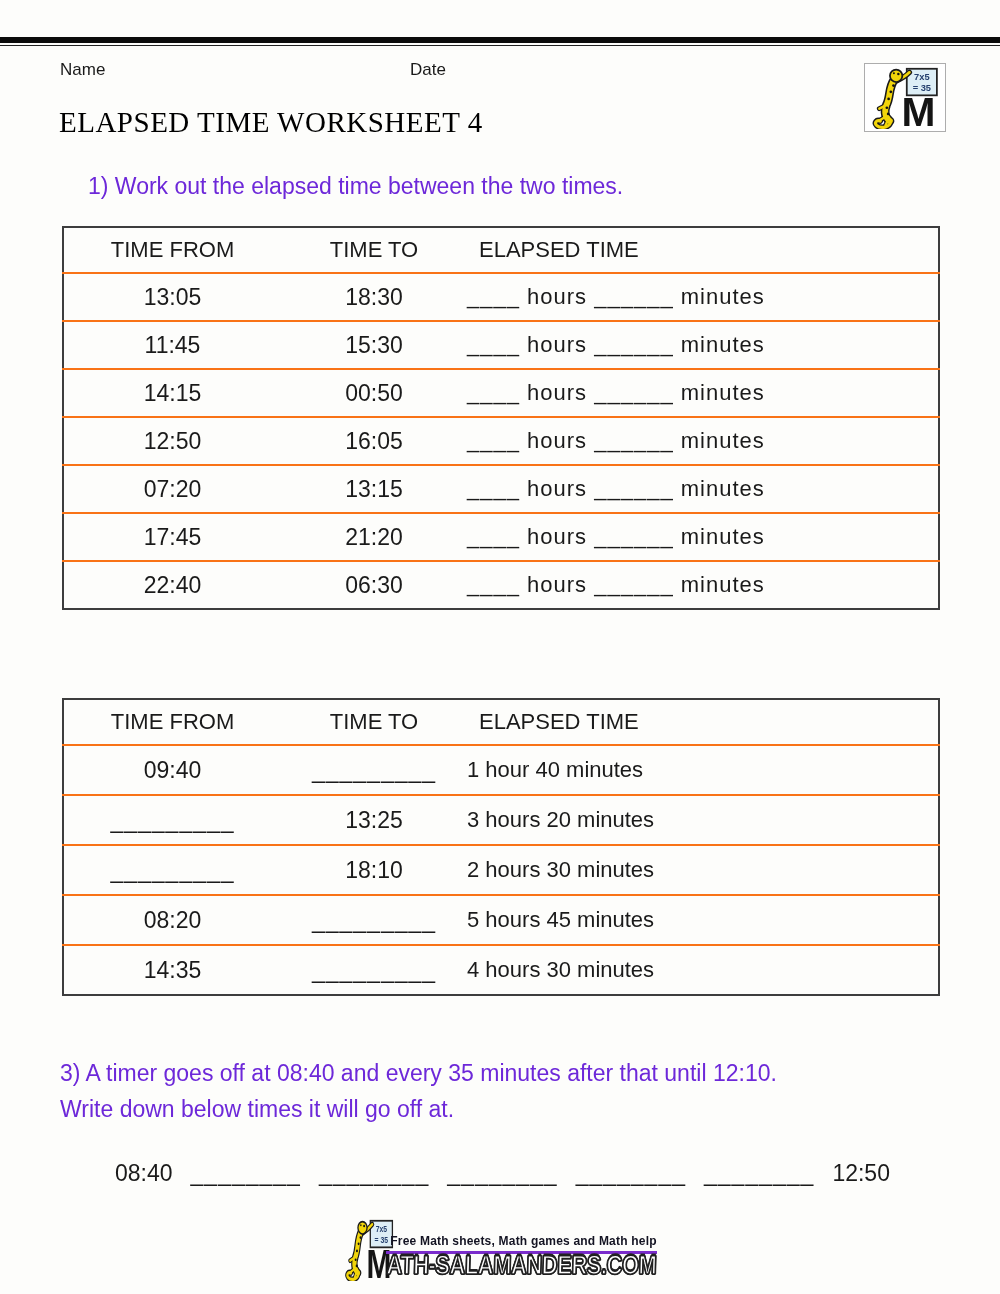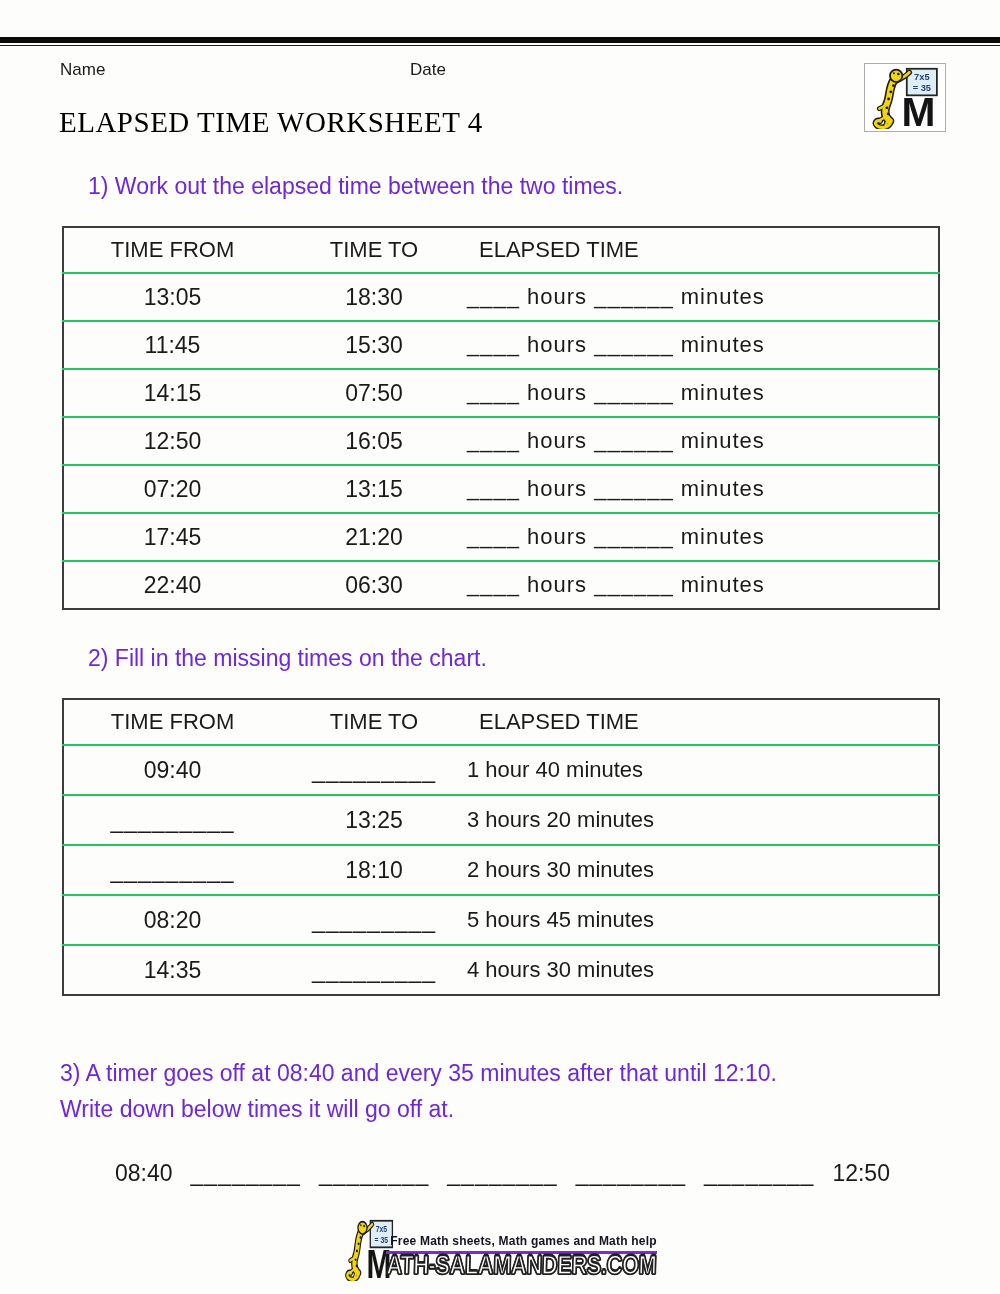--- a/index.html
+++ b/index.html
@@ -42,21 +42,21 @@
 
   
   .wtable {
     position:absolute; left:62px; width:878px;
     border-collapse:collapse; table-layout:fixed;
     border:2px solid #3d3d3d; background:transparent;padding-left:36px;
   }
   .t1 { top:226px; }
   .t2 { top:698px; }
   .wtable th, .wtable td {
-    border-top:2px solid #22c55e; padding:0;
+    border-top:2px solid #f97316; padding:0;
     font-weight:normal; vertical-align:middle;
   }
   .wtable tr:first-child th { border-top:none; }
   .wtable th { height:44px; font-size:22px; }
   .t1 td { height:46px; }
   .t2 td { height:48px; }
   .col-from, .col-to { text-align:center; }
   .cell-time { font-size:23px; }
   .col-elapsed { text-align:left; padding-left:12px; font-size:22px; }
   th.col-elapsed { padding-left:12px; }
@@ -153,21 +153,21 @@
       <td class="col-to cell-time">18:30</td>
       <td class="col-elapsed blank-text">____ hours ______ minutes</td>
     </tr>
     <tr>
       <td class="col-from cell-time">11:45</td>
       <td class="col-to cell-time">15:30</td>
       <td class="col-elapsed blank-text">____ hours ______ minutes</td>
     </tr>
     <tr>
       <td class="col-from cell-time">14:15</td>
-      <td class="col-to cell-time">07:50</td>
+      <td class="col-to cell-time">00:50</td>
       <td class="col-elapsed blank-text">____ hours ______ minutes</td>
     </tr>
     <tr>
       <td class="col-from cell-time">12:50</td>
       <td class="col-to cell-time">16:05</td>
       <td class="col-elapsed blank-text">____ hours ______ minutes</td>
     </tr>
     <tr>
       <td class="col-from cell-time">07:20</td>
       <td class="col-to cell-time">13:15</td>
@@ -179,21 +179,20 @@
       <td class="col-elapsed blank-text">____ hours ______ minutes</td>
     </tr>
     <tr>
       <td class="col-from cell-time">22:40</td>
       <td class="col-to cell-time">06:30</td>
       <td class="col-elapsed blank-text">____ hours ______ minutes</td>
     </tr>
   </tbody>
     </table>
 
-  <p class="prompt q2">2) Fill in the missing times on the chart.</p>
 
   <table class="wtable t2">
     <colgroup>
         <col style="width:218px">
         <col style="width:186px">
         <col>
       </colgroup>
     <tbody>
         <tr>
       <th class="col-from">TIME FROM</th>

